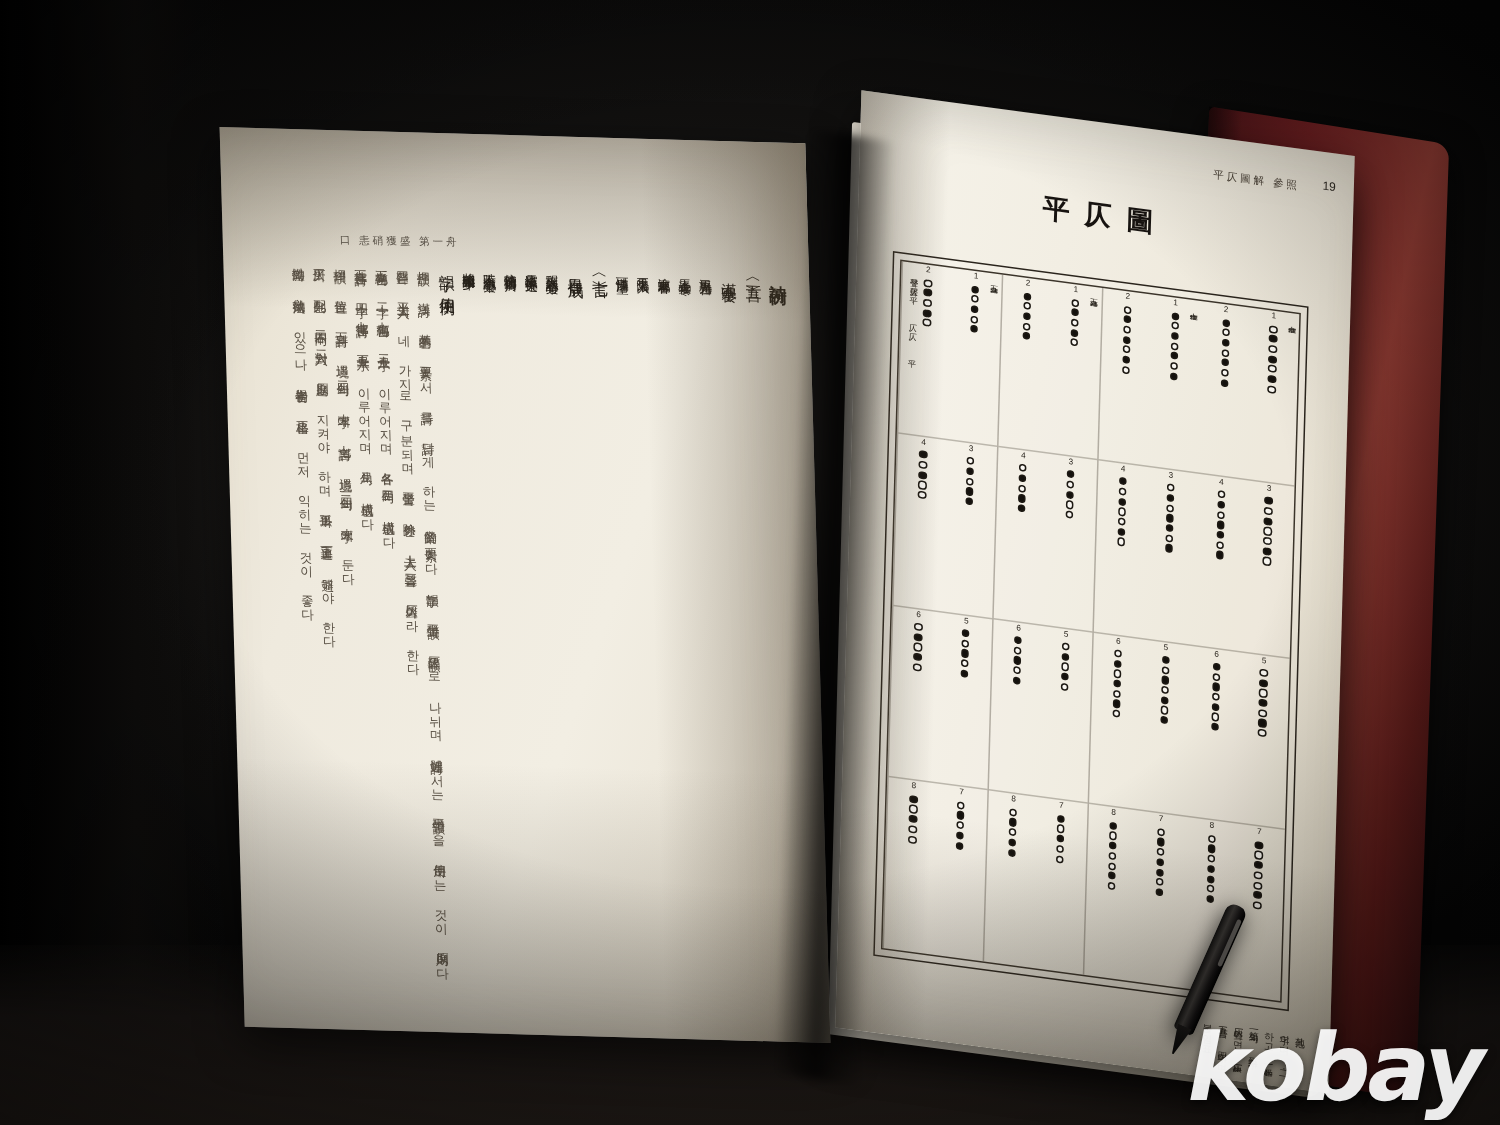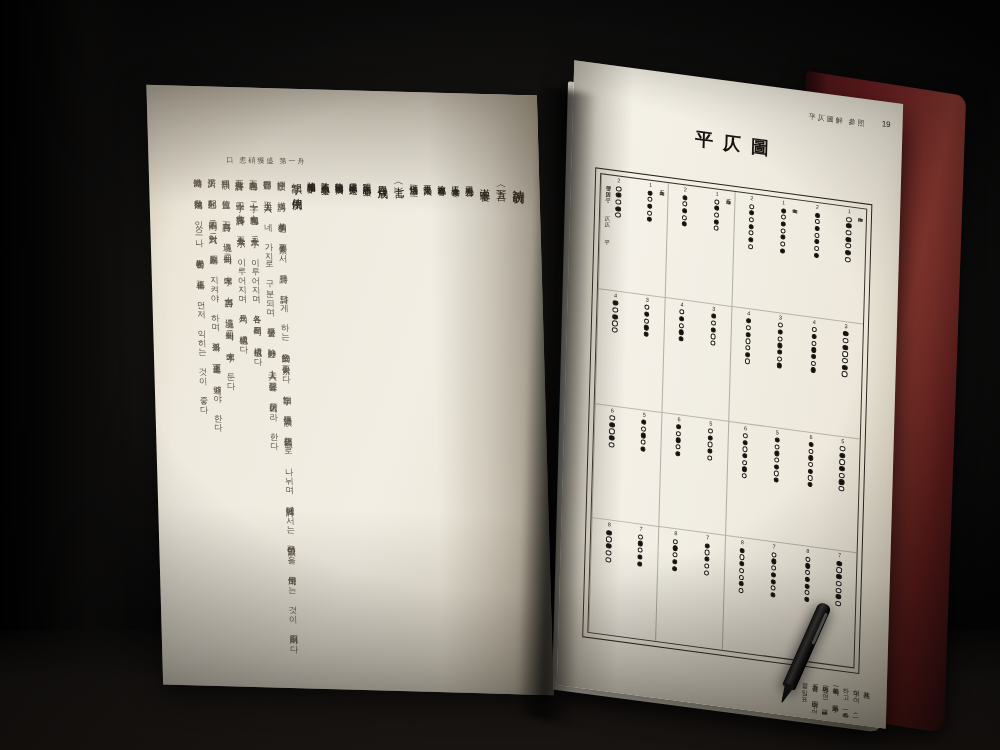--- a/index.html
+++ b/index.html
@@ -873,13 +873,14 @@
 
     <div class="gutter"></div>
   </div>
 
   <div class="pen">
     <div class="clip"></div>
     <div class="tip"></div>
   </div>
 
   <div class="vignette"></div>
+  <div class="watermark">kobay</div>
 </div>
 
 </body></html>

